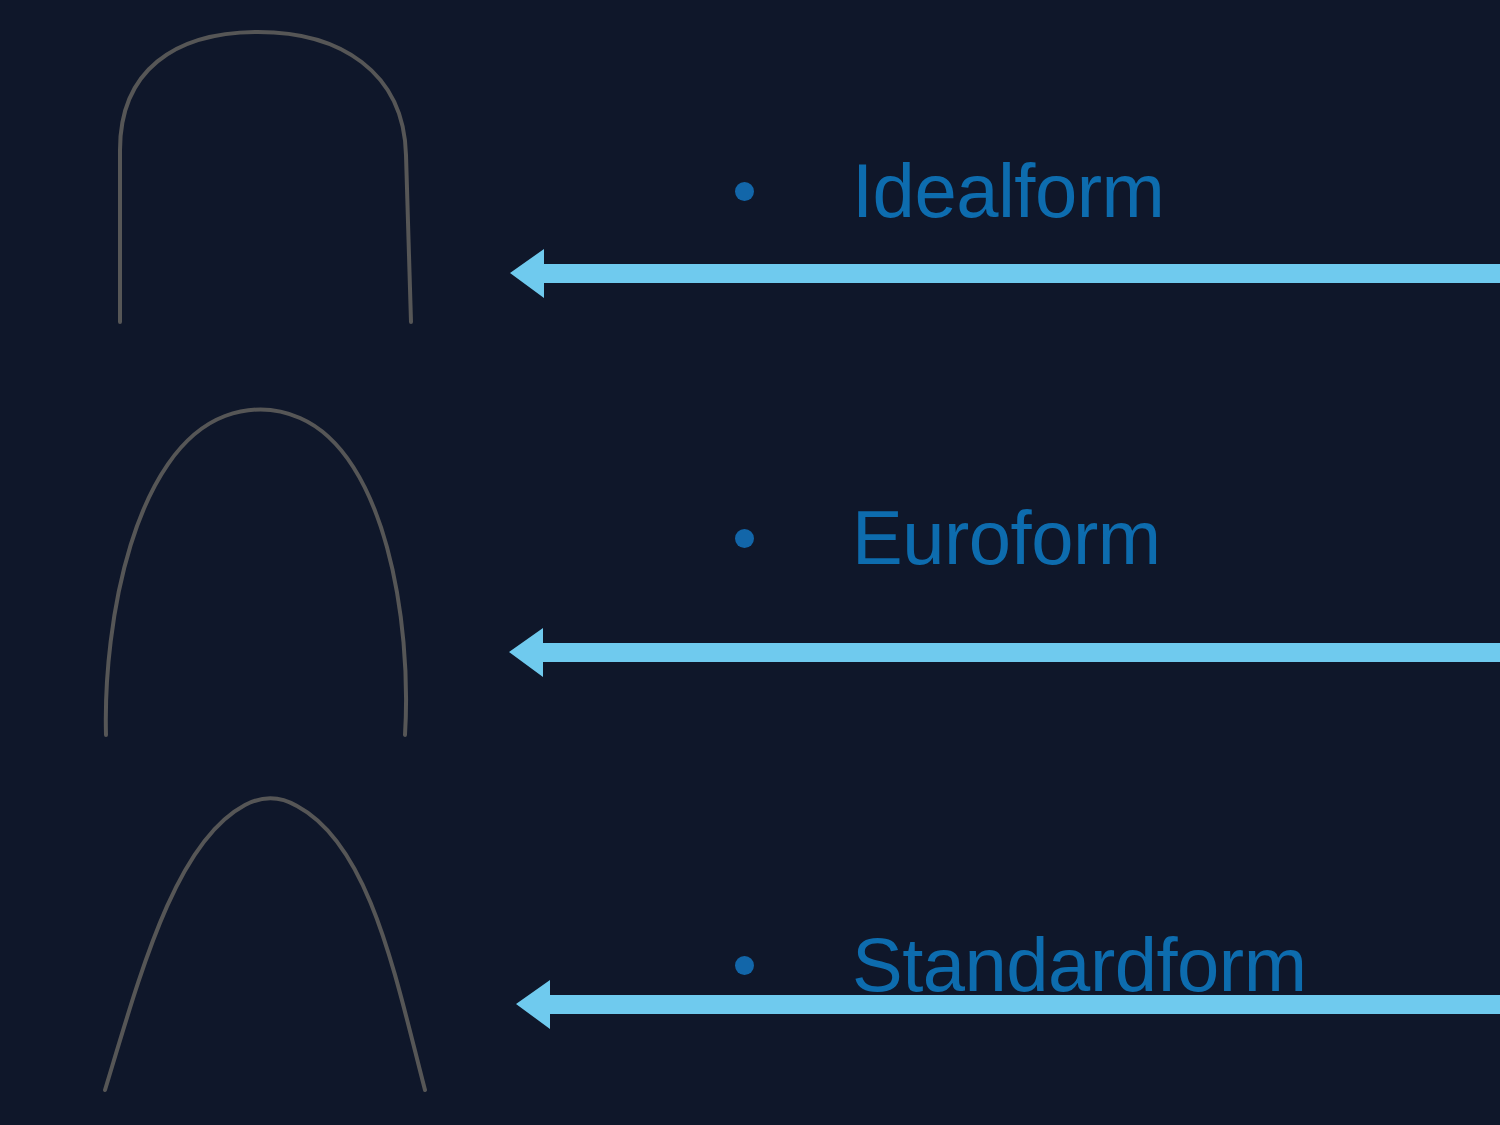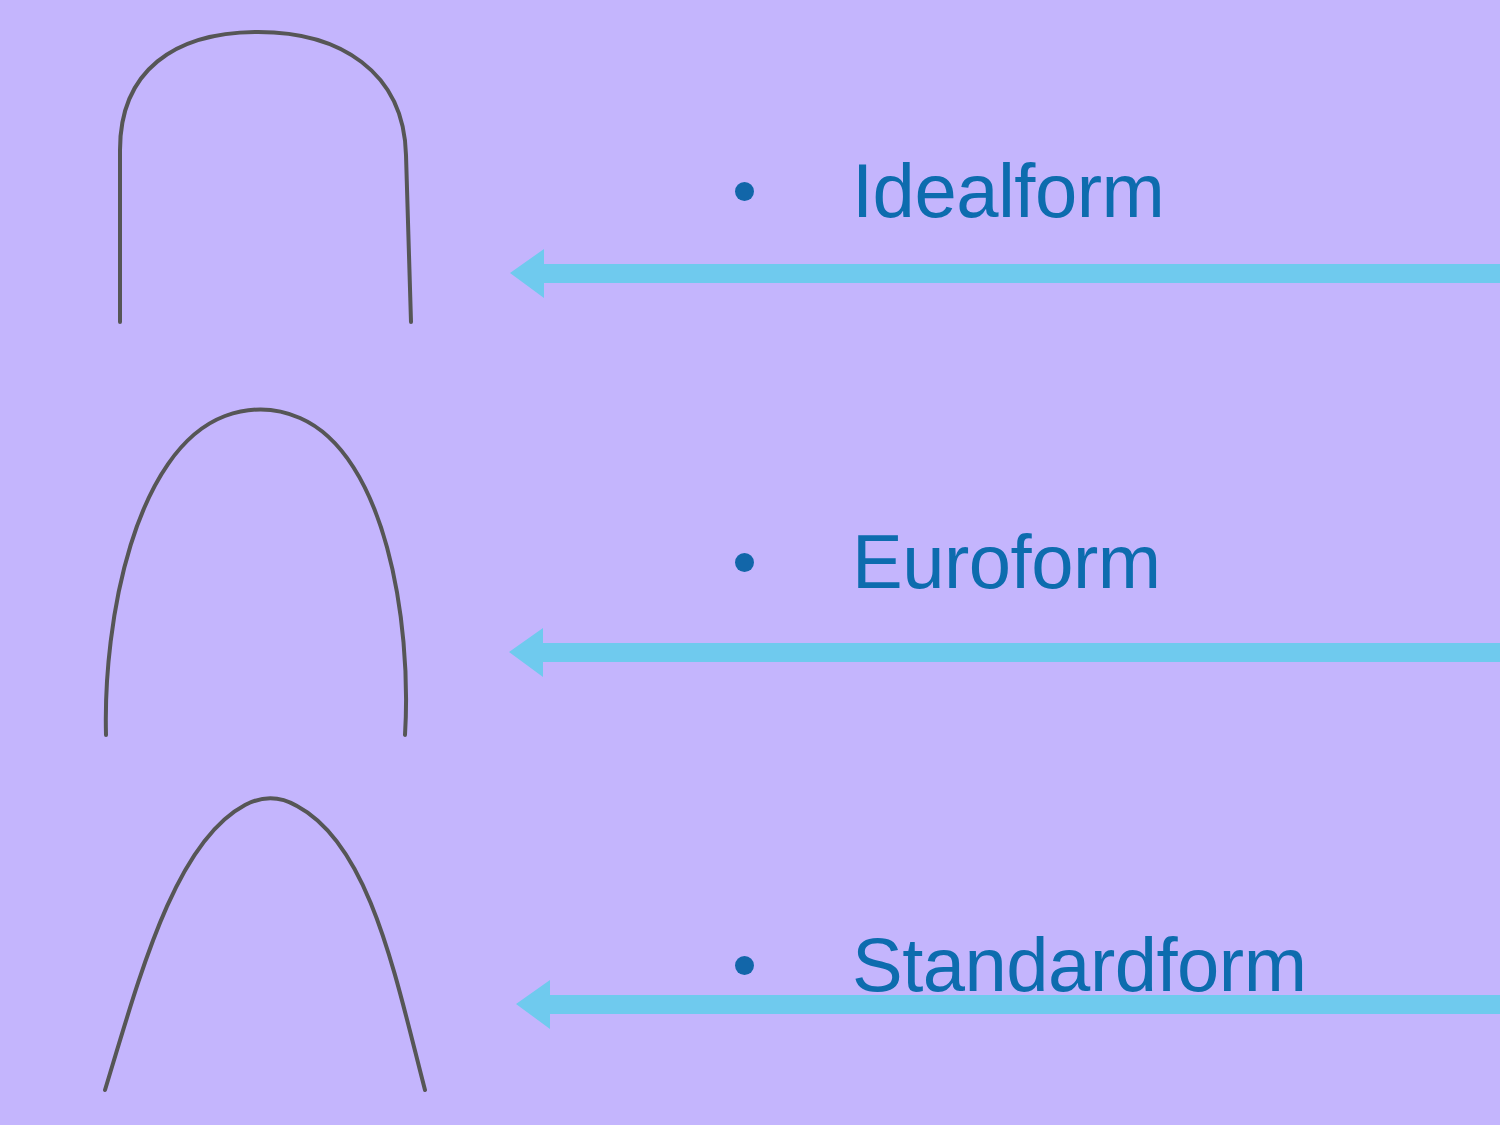--- a/index.html
+++ b/index.html
@@ -9,21 +9,21 @@
     background: #ffffff;
   }
   body {
     font-family: "Liberation Sans", sans-serif;
   }
 
   .slide {
     position: relative;
     width: 1500px;
     height: 1125px;
-    background: #c4b5fd;
+    background: #0f172a;
     overflow: hidden;
   }
 
   
   .arch-figure {
     position: absolute;
     left: 0;
     width: 500px;
   }
   .arch-figure svg {
@@ -46,21 +46,21 @@
 
   
   .bullet-row {
     position: absolute;
     display: flex;
     align-items: center;
     left: 735px;
     height: 90px;
   }
   #label-row-1 { top: 146px; }
-  #label-row-2 { top: 517px; }
+  #label-row-2 { top: 493px; }
   #label-row-3 { top: 880px; margin-top: 40px; }
 
   .bullet-dot {
     width: 19px;
     height: 19px;
     border-radius: 50%;
     background: #1266a9;
     flex: 0 0 auto;
     margin-right: 98px;
   }

